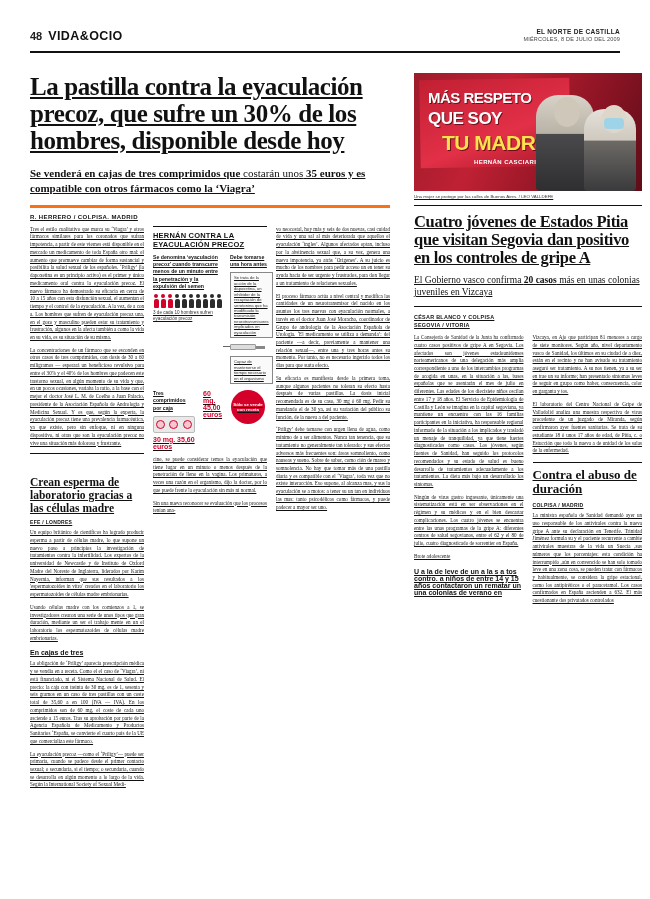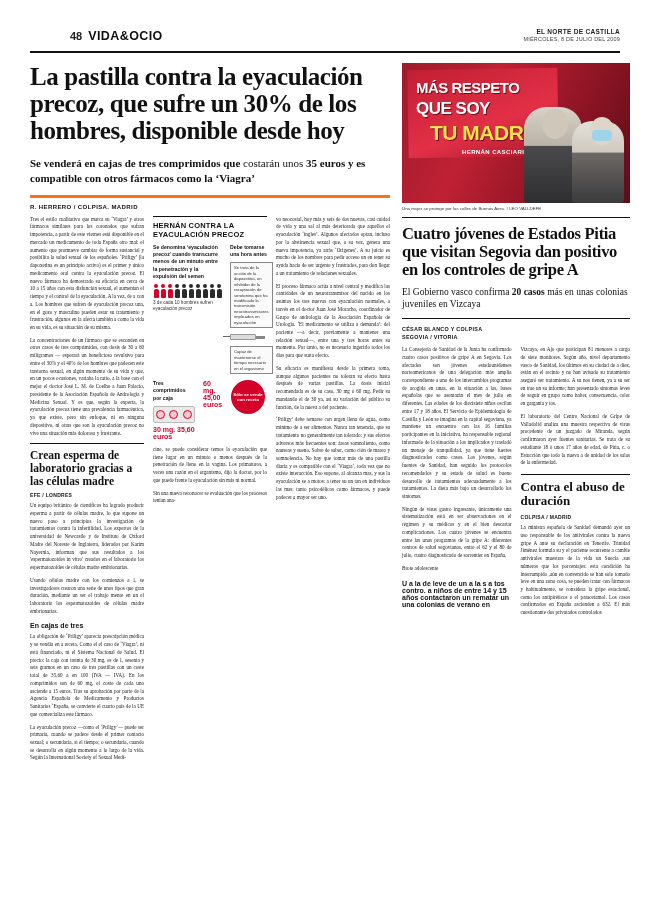--- a/index.html
+++ b/index.html
@@ -18,21 +18,20 @@
     padding: 28px 30px 18px 30px;
   }
 
   
   .masthead {
     display: flex;
     align-items: flex-end;
     justify-content: space-between;
     border-bottom: 0;
     padding-bottom: 4px;
-    margin-left: 40px;
   }
   .masthead-left {
     display: flex;
     align-items: baseline;
     gap: 6px;
   }
   .folio {
     font-family: "Liberation Sans", sans-serif;
     font-size: 11px;
     font-weight: bold;
@@ -63,23 +62,24 @@
     color: #444;
   }
   .rule-top {
     border-top: 2px solid #111;
     margin-top: 4px;
   }
 
   
   .content {
     display: flex;
-    gap: 12px;
-    margin-top: 10px;
+    gap: 24px;
+    margin-top: 20px;
     height: 812px;
+    text-decoration: underline;
   }
   .col-left { width: 360px; }
   .col-right { width: 228px; }
 
   
   h1.headline {
     font-family: "Liberation Serif", serif;
     font-weight: bold;
     font-size: 25px;
     line-height: 1.08;
@@ -225,41 +225,41 @@
     position:absolute; left:26px; top:3.5px; width:9px; height:3px; background:#888;
   }
   .syringe .needle {
     position:absolute; left:-7px; top:4.2px; width:7px; height:1px; background:#666;
   }
 
   
   .box-article {
     border-top: 1.5px solid #111;
     margin-top: 6px;
-    padding-top: 5px;
+    padding-top: 22px;
   }
   h2.box-title {
     font-family: "Liberation Serif", serif;
     font-weight: bold;
     font-size: 11.5px;
     line-height: 1.1;
     margin: 0 0 5px 0;
   }
   .box-byline {
     font-family: "Liberation Sans", sans-serif;
     font-size: 5px;
     font-weight: bold;
     letter-spacing: 0.3px;
     margin-bottom: 4px;
   }
 
   
   .photo {
     position: relative;
-    width: 228px; height: 140px;
+    width: 228px; height: 118px;
     overflow: hidden;
     background: #4d7c0f;
   }
   .photo .wall {
     position: absolute; inset: 0;
     background:
       linear-gradient(115deg, #9d1b2c 0%, #bf2133 35%, #8c1424 70%, #5e0d18 100%);
   }
   .photo .poster {
     position:absolute; left:6px; top:6px; width:150px; height:88px;

